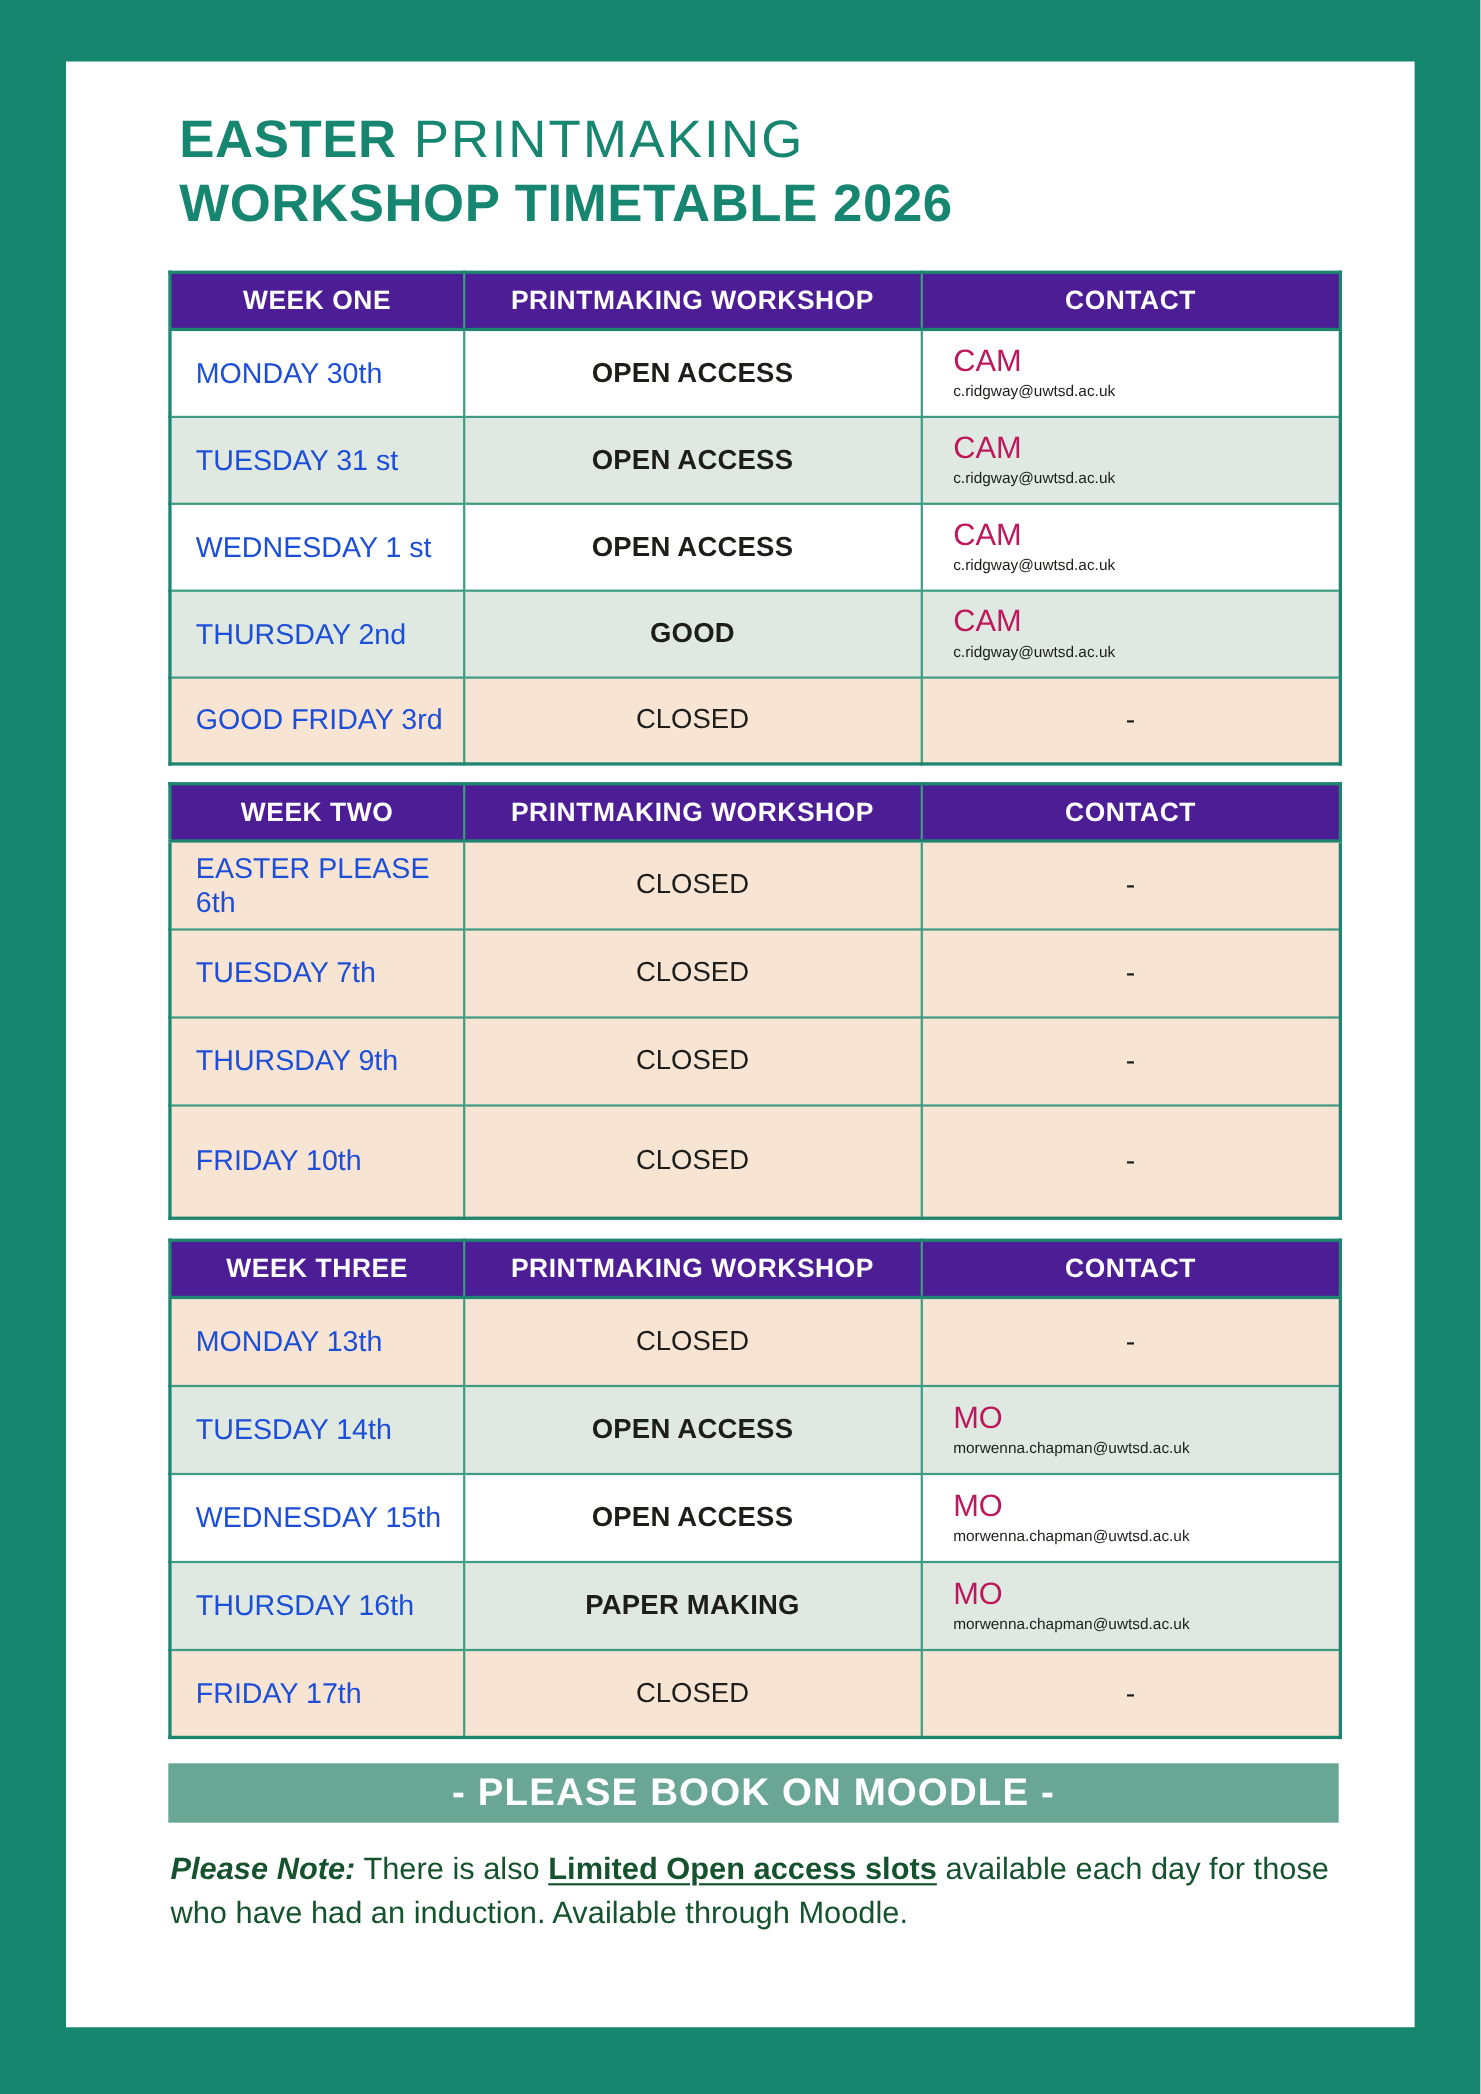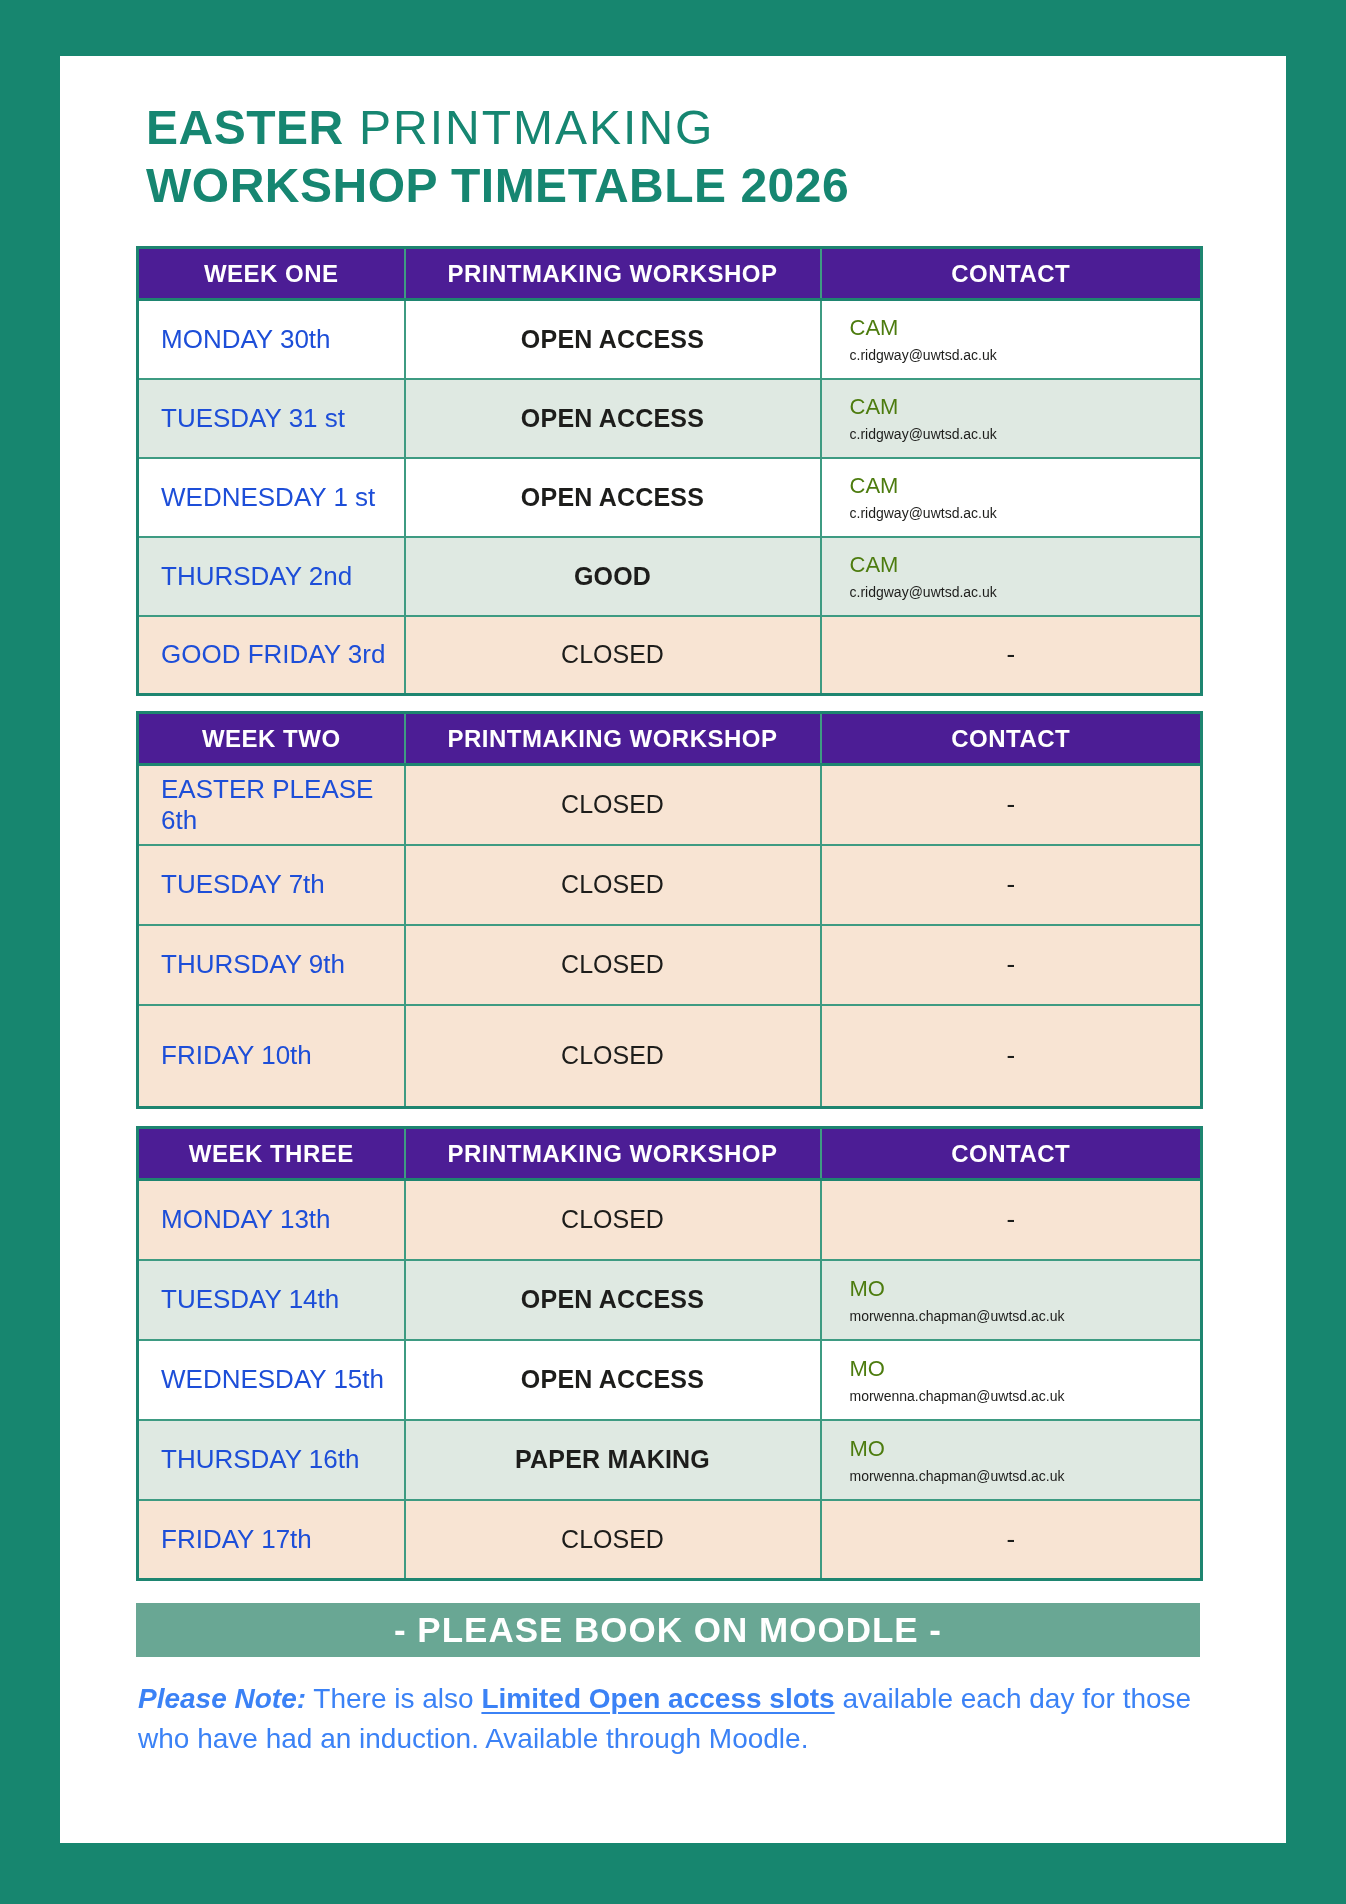--- a/index.html
+++ b/index.html
@@ -8,21 +8,21 @@
 
   .page {
     position:relative;
     width:1346px; height:1904px;
     background:#ffffff;
     border-style:solid;
     border-color:#17866F;
     border-width:56px 60px 61px 60px;
     overflow:hidden;
   }
-  .content { padding-left:76px; padding-right:26px; }
+  .content { padding-left:76px; padding-right:26px;margin-left:17px; }
 
   
   .title-block { margin-top:46px; margin-left:10px; color:#168671; }
   .title-line1 { font-size:48px; line-height:52px; letter-spacing:1px; }
   .title-line1 .tb { font-weight:700; letter-spacing:0.5px; }
   .title-line1 .tl { font-weight:400; letter-spacing:2px; }
   .title-line2 { font-size:48px; line-height:52px; font-weight:700; letter-spacing:0.5px; margin-top:6px; }
 
   
   table.sched {
@@ -66,21 +66,21 @@
   }
   td.act {
     text-align:center;
     vertical-align:middle;
     font-size:25px;
     color:#1D1D1B;
   }
   td.act.bold { font-weight:700; letter-spacing:0.2px; }
   td.contact { vertical-align:middle; padding-left:28px; }
   td.contact.dash { text-align:center; padding-left:0; font-size:26px; color:#1D1D1B; }
-  .cname { font-size:22px; color:#4d7c0f; line-height:30px; }
+  .cname { font-size:28px; color:#be185d; line-height:30px; }
   .cemail { font-size:14px; color:#1D1D1B; line-height:20px; margin-top:2px; }
 
   .gap1 { margin-top:34px; }
   .gap2 { margin-top:15px; }
   .gap3 { margin-top:17px; }
 
   
   .moodle-banner {
     margin-top:22px;
     width:1064px;
@@ -95,21 +95,21 @@
     justify-content:center;
   }
 
   
   .note {
     margin-top:22px;
     margin-left:2px;
     width:1085px;
     font-size:28px;
     line-height:40px;
-    color:#3b82f6;
+    color:#14532d;
   }
   .note .np { font-weight:700; font-style:italic; }
   .note .nu { font-weight:700; text-decoration:underline; text-underline-offset:4px; text-decoration-thickness:2px; }
 </style>
 </head>
 <body>
 
 <div class="page">
   <div class="content">
 

